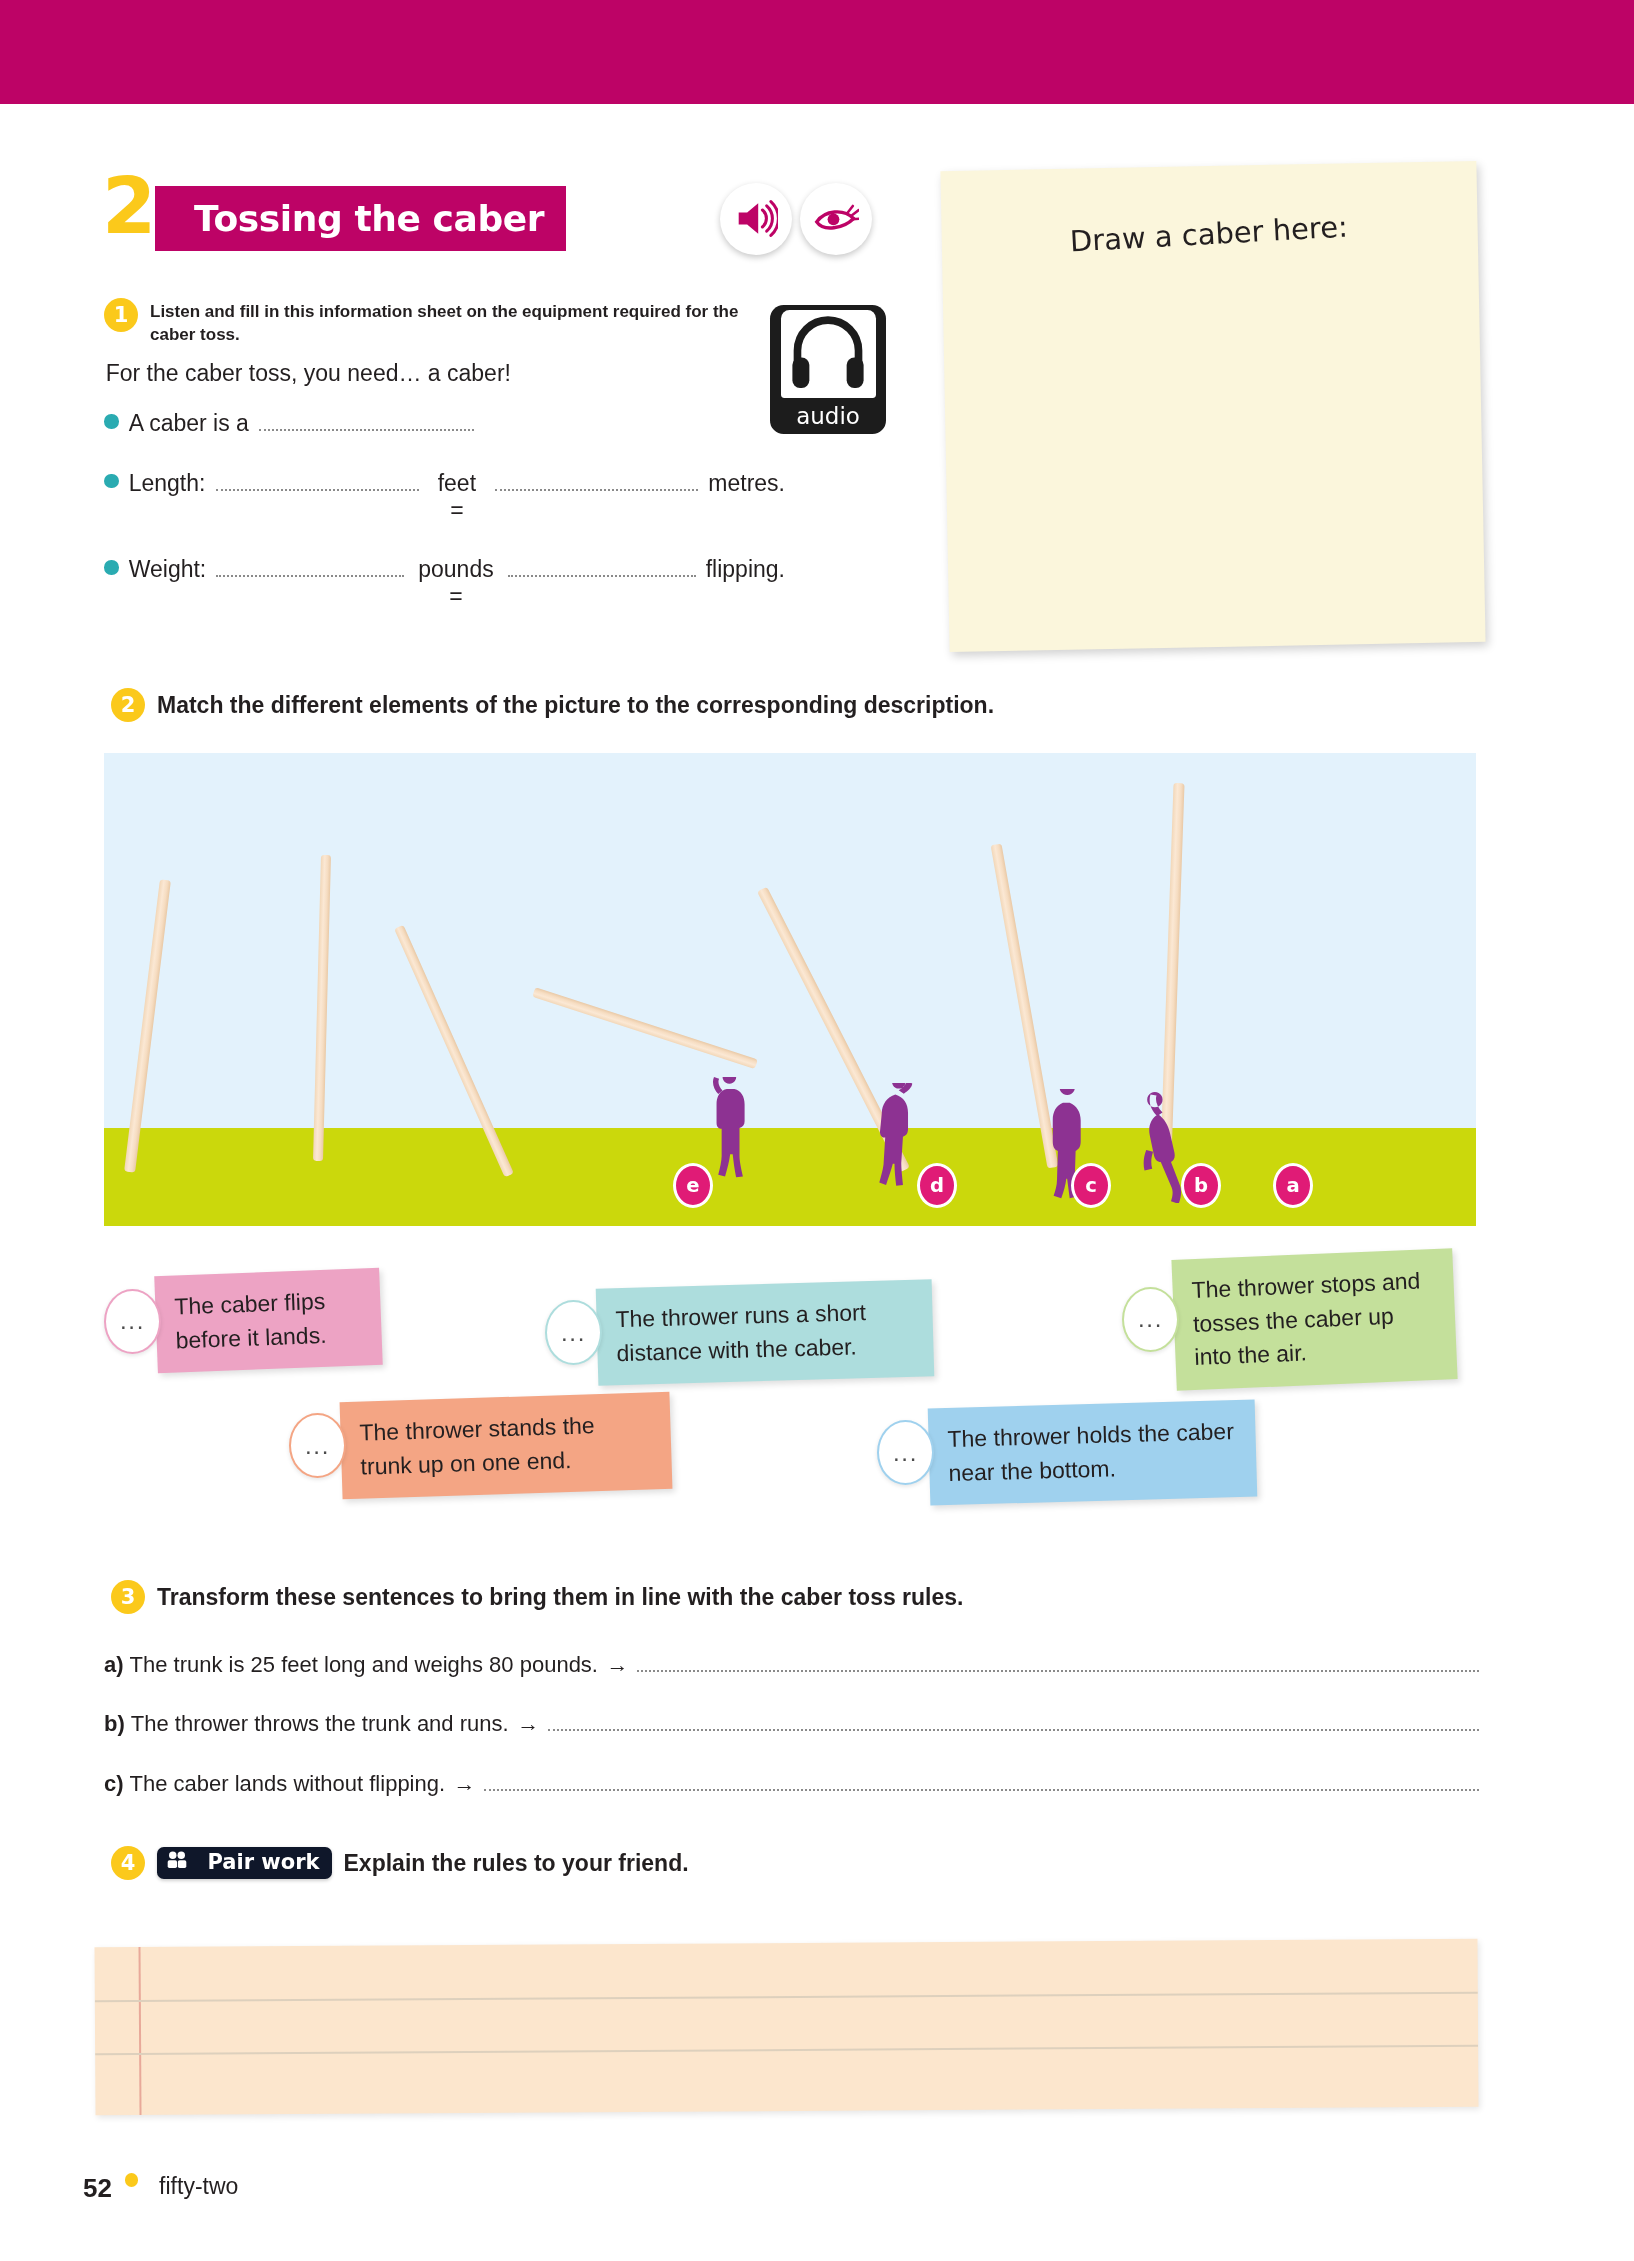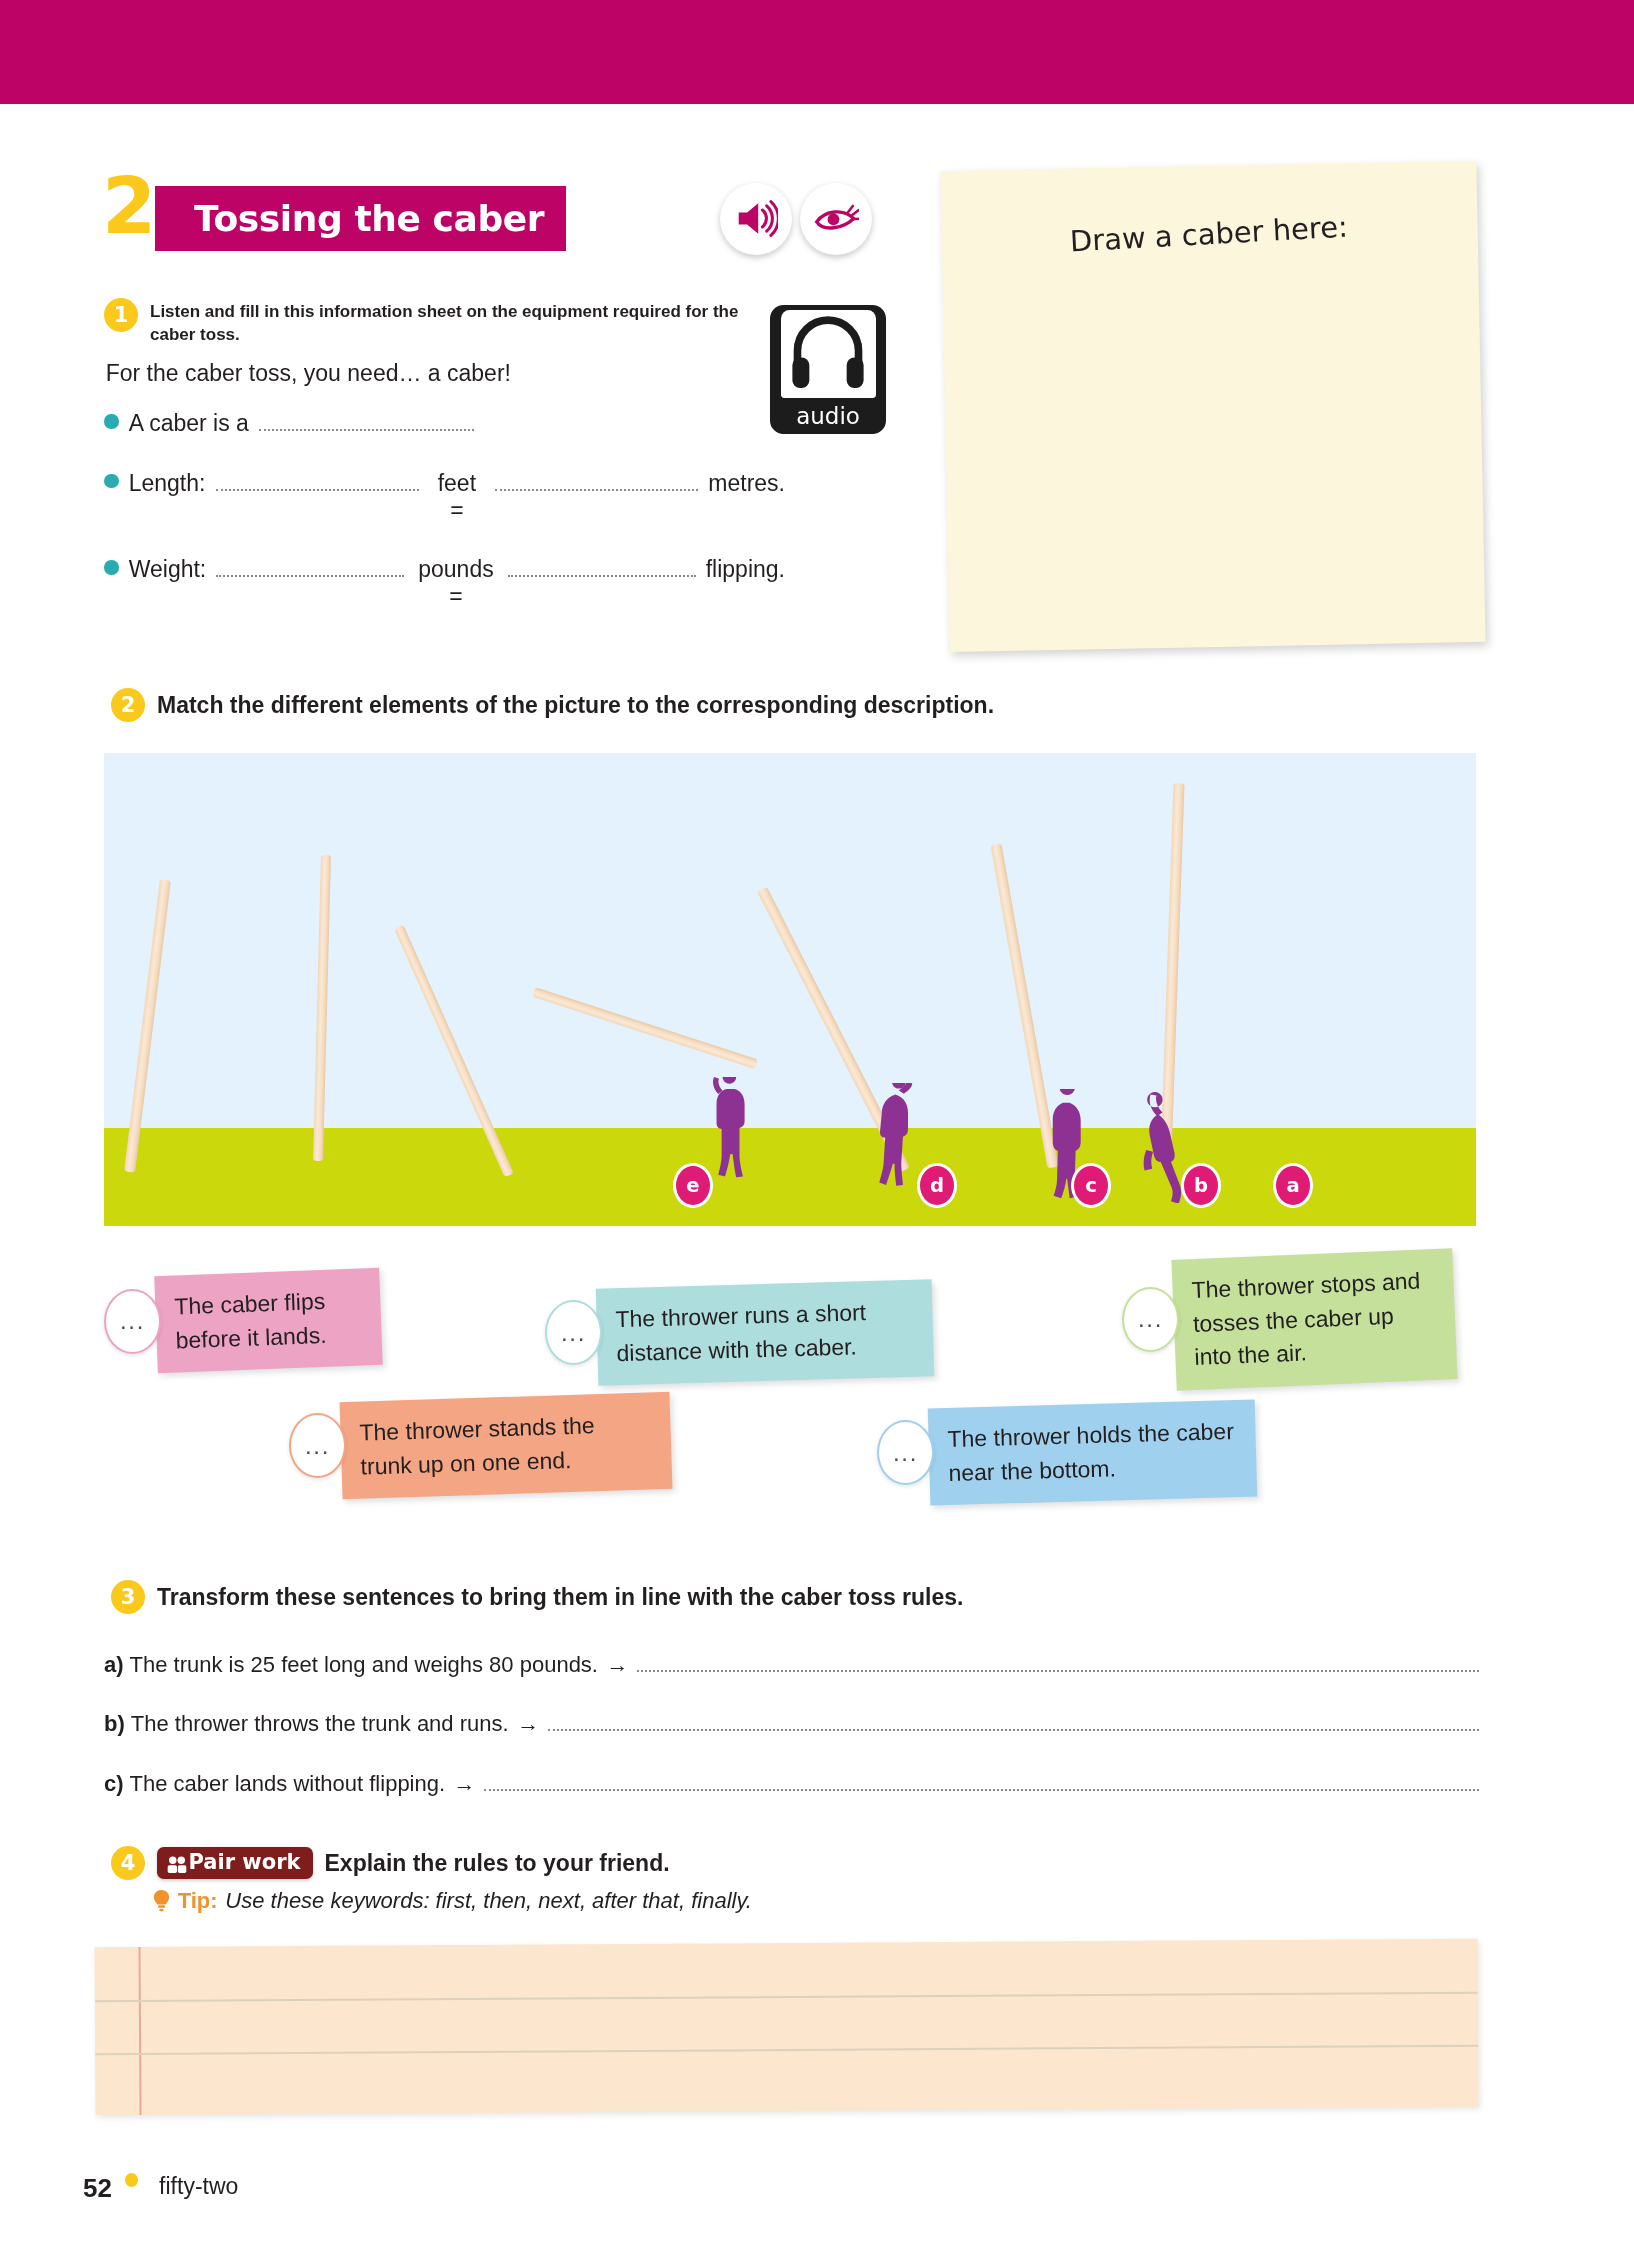--- a/index.html
+++ b/index.html
@@ -157,23 +157,23 @@
   }
   .qline b{font-weight:bold;margin-right:6px;}
   .qline .arrow{margin:0 8.5px;font-size:22px;}
   .qline .fill{
     flex:1 1 auto;border-bottom:2.6px dotted #8a8a8a;height:17px;
   }
 
   
   .ex4{position:absolute;left:111px;top:1846px;display:flex;gap:12px;align-items:center;}
   .pairwork{
-    background:#7f1d1d;color:#ffffff;border-radius:6.8px;
+    background:#0f172a;color:#ffffff;border-radius:6.8px;
     padding:3.4px 12px 5.1px 8.5px;font-size:21px;font-weight:bold;
-    display:flex;align-items:flex-end;gap:1px;
+    display:flex;align-items:flex-start;gap:20px;
     box-shadow:0 1.7px 3.4px rgba(0,0,0,0.18);
     font-family:"DejaVu Sans",sans-serif;
   }
   .ex4 .txt{font-size:23px;font-weight:bold;color:#231f20;}
   .tipline{
     position:absolute;left:153px;top:1888px;
     display:flex;align-items:center;gap:7.7px;font-size:22px;
   }
   .tipline .tipword{color:#f0932c;font-weight:bold;}
   .tipline .tiptxt{font-style:italic;color:#231f20;}
@@ -380,29 +380,20 @@
         <circle cx="8" cy="6" r="4.4" fill="#ffffff"></circle>
         <circle cx="18" cy="6" r="4.4" fill="#ffffff"></circle>
         <rect x="2" y="12" width="11" height="9" rx="2" fill="#ffffff"></rect>
         <rect x="14" y="12" width="10" height="9" rx="2" fill="#ffffff"></rect>
       </svg>
       <span>Pair work</span>
     </div>
     <div class="txt">Explain the rules to your friend.</div>
   </div>
 
-  <div class="tipline">
-    <svg width="17" height="24" viewBox="0 0 20 28">
-      <path d="M10 1 C4.5 1 1 5 1 9.5 C1 13 3.5 15.5 5 18 L15 18 C16.5 15.5 19 13 19 9.5 C19 5 15.5 1 10 1 Z" fill="#f0932c"></path>
-      <rect x="6" y="19" width="8" height="3" rx="1" fill="#f0932c"></rect>
-      <rect x="7.5" y="23" width="5" height="3" rx="1.5" fill="#f0932c"></rect>
-    </svg>
-    <span class="tipword">Tip:</span>
-    <span class="tiptxt">Use these keywords: first, then, next, after that, finally.</span>
-  </div>
 
   <div class="writeblock">
     <div class="margin"></div>
     <div class="rule" style="top:53px;"></div>
     <div class="rule" style="top:106px;"></div>
   </div>
 
   <div class="footer">
     <span class="pg">52</span>
     <span class="fdot"></span>

